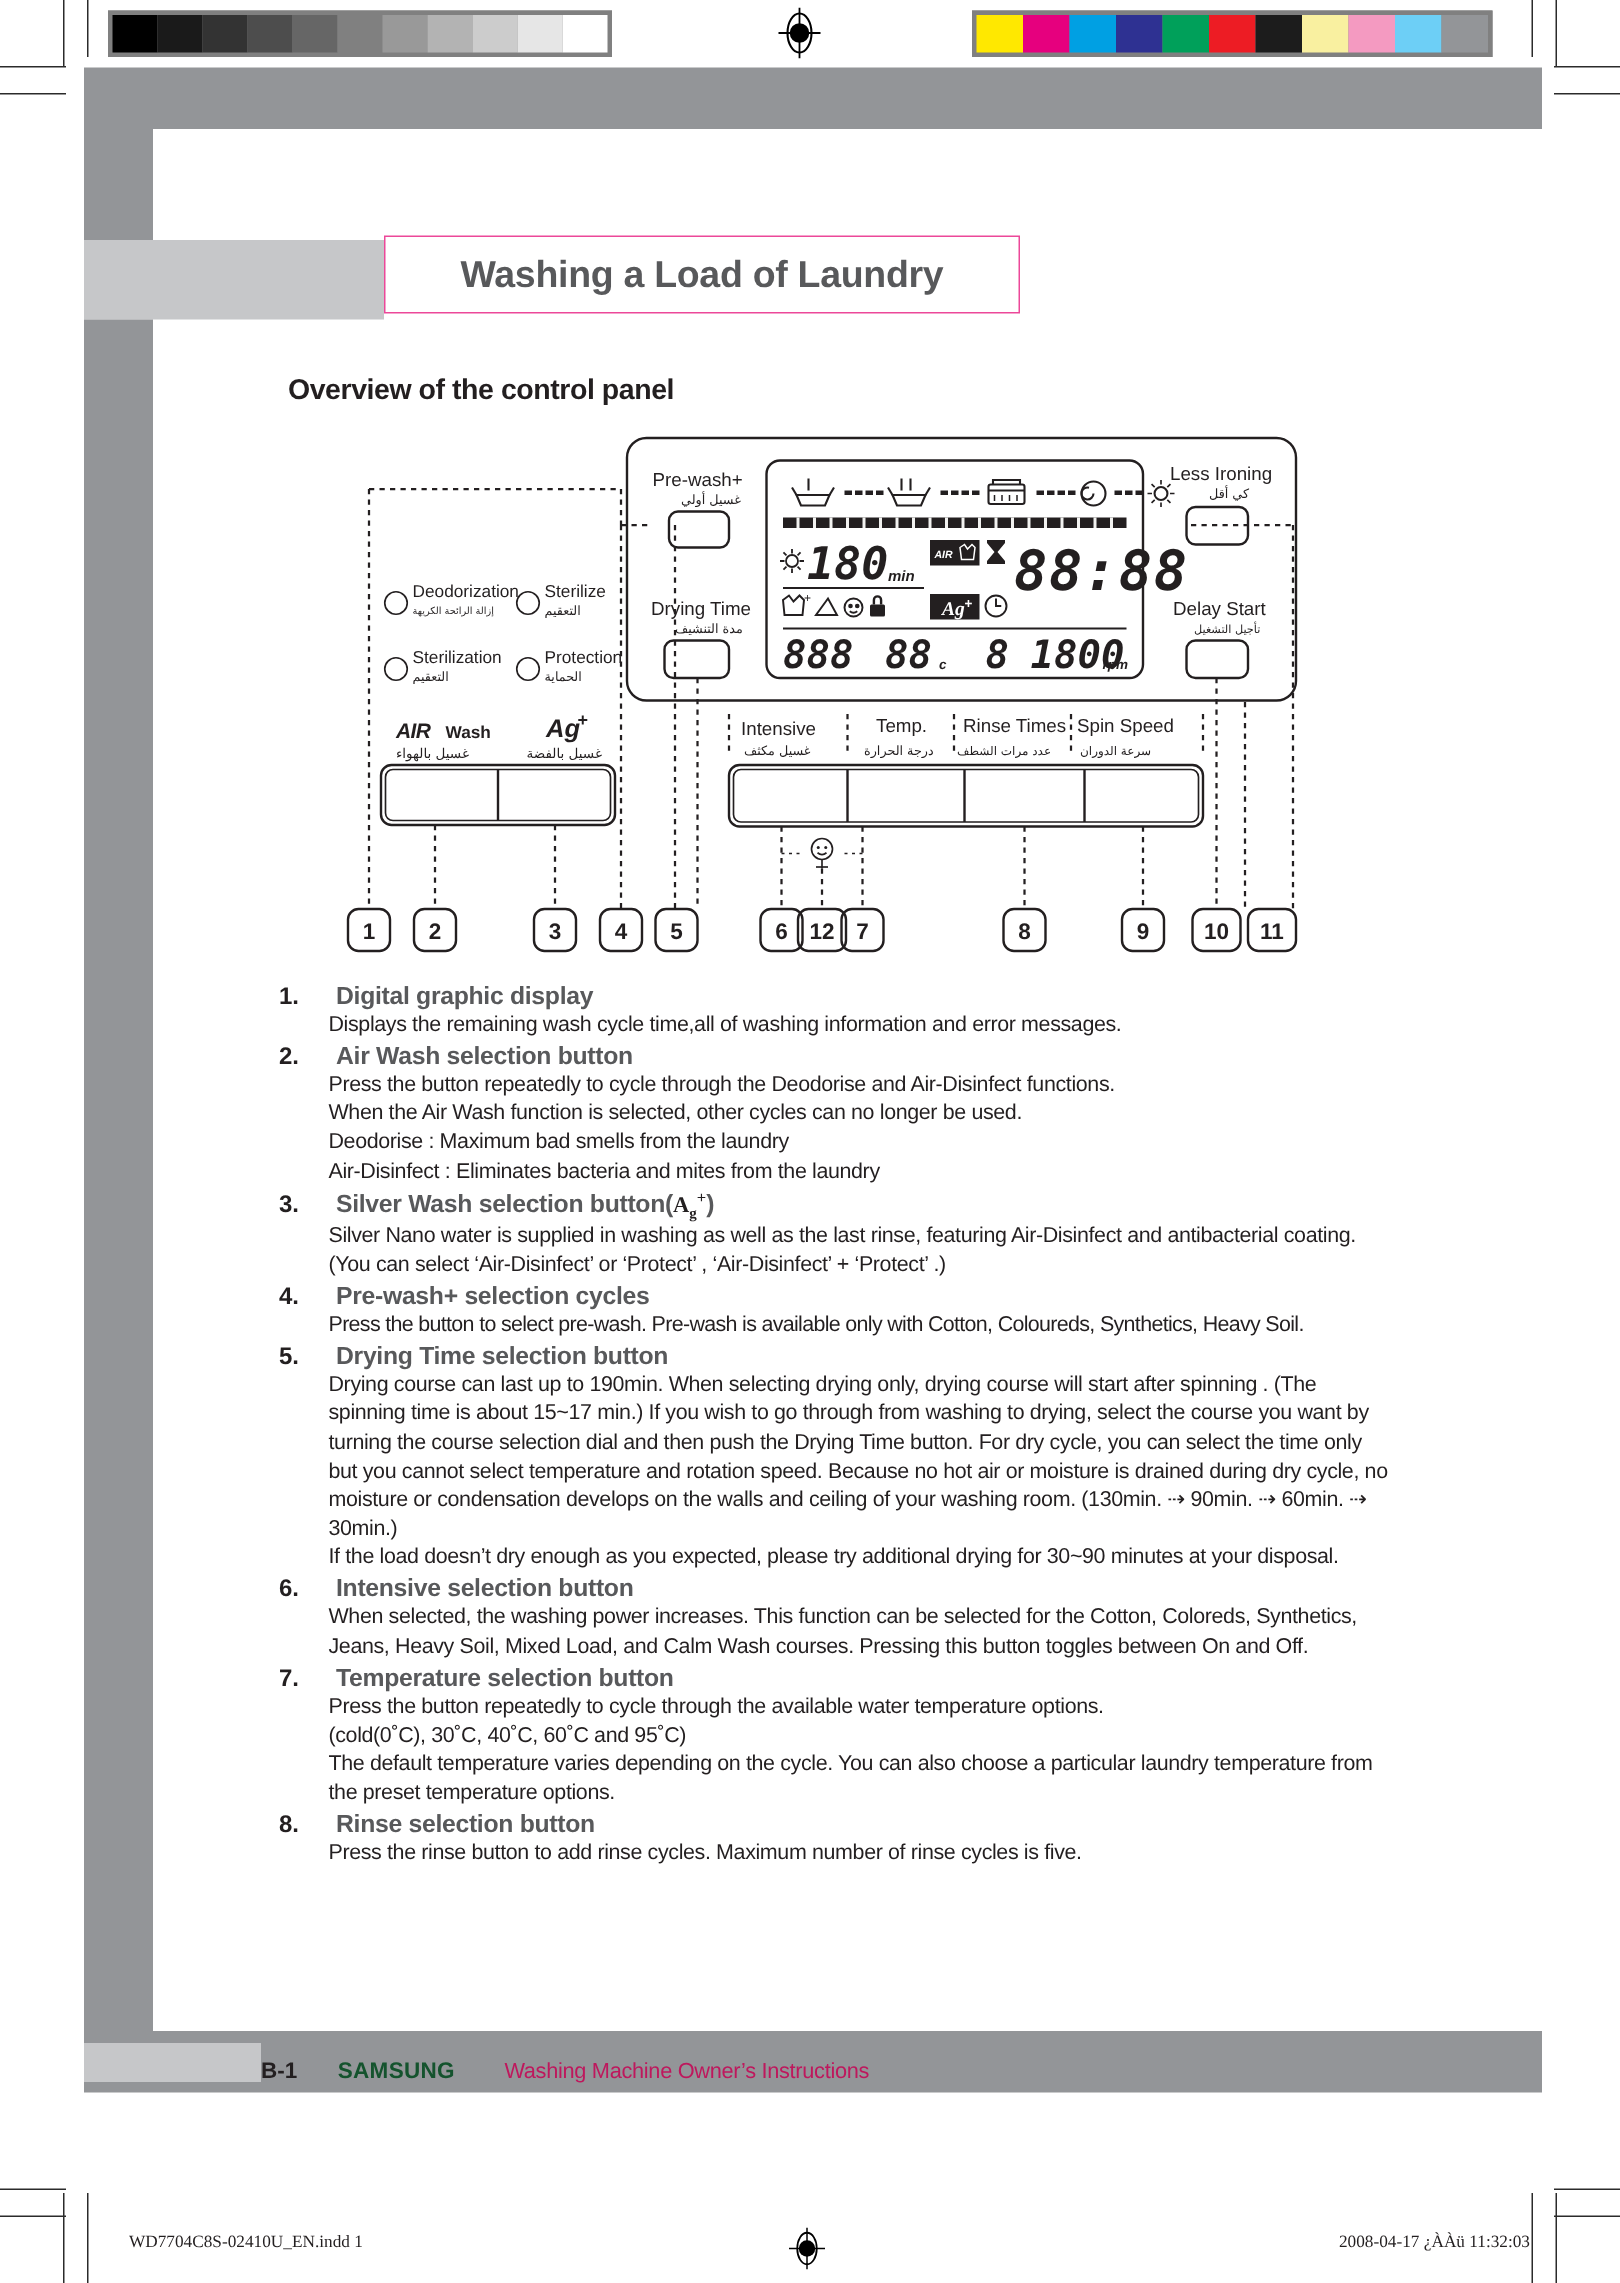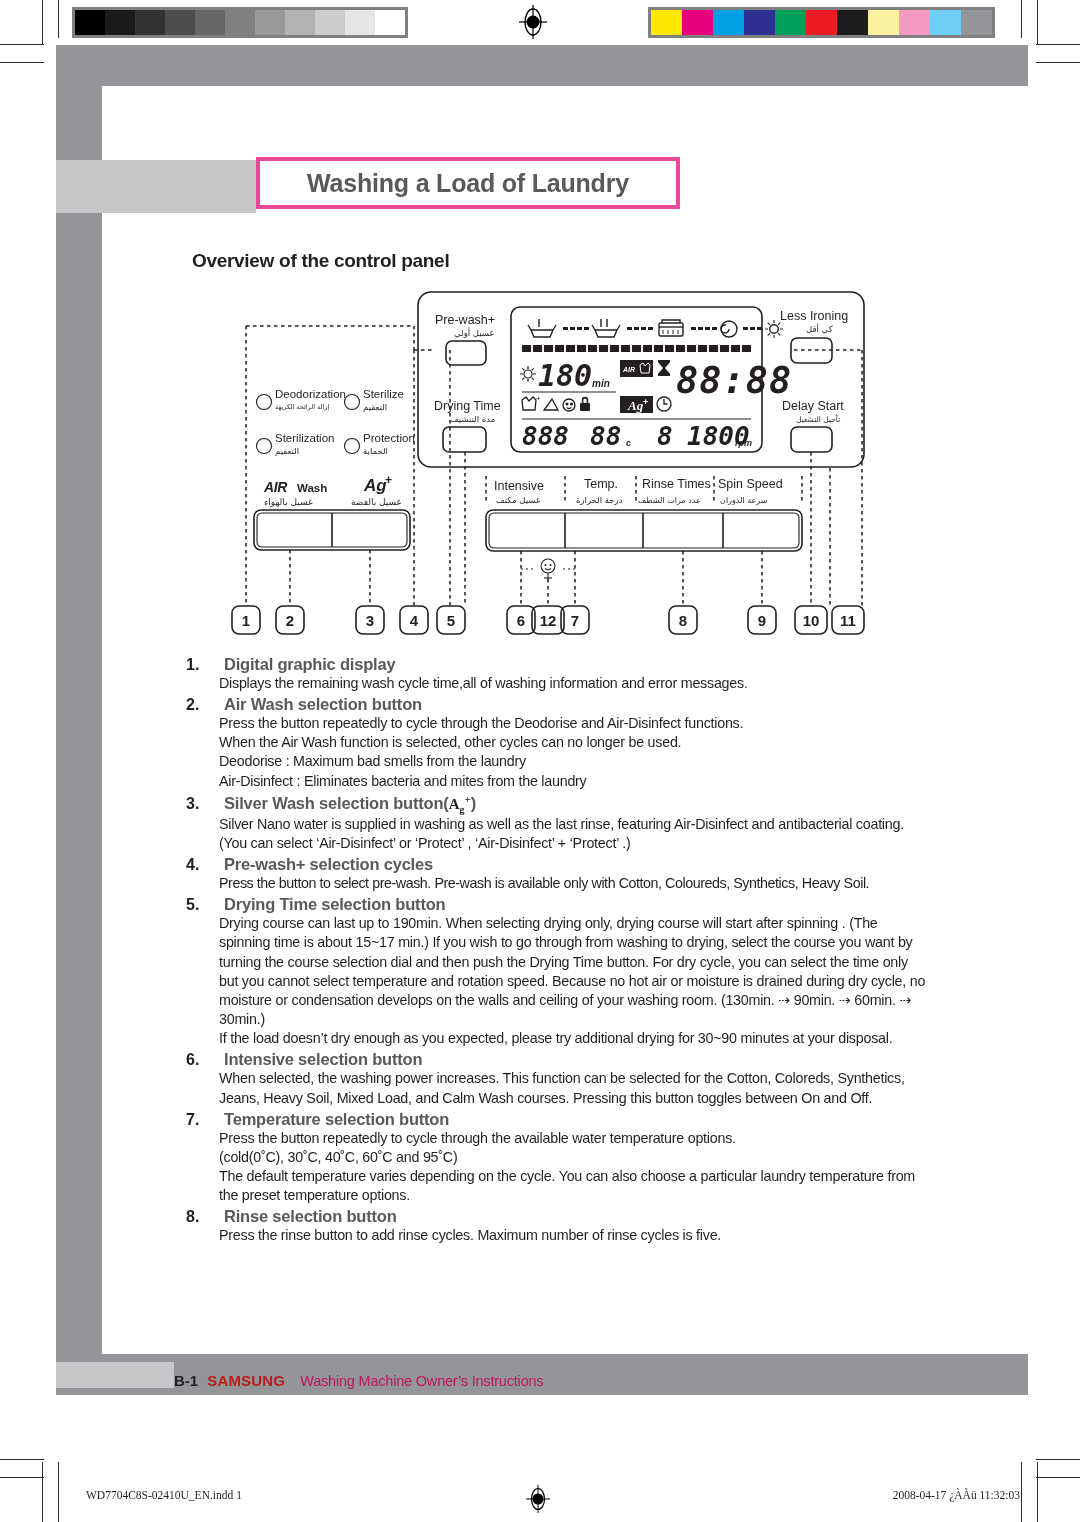--- a/index.html
+++ b/index.html
@@ -24,21 +24,21 @@
   .band{position:absolute;background:#939598;}
   #band-top{left:56px;top:45px;width:972px;height:41px;}
   #band-left-upper{left:56px;top:86px;width:46px;height:74px;}
   #band-left-lower{left:56px;top:213px;width:46px;height:1141px;}
   #band-bottom{left:56px;top:1354px;width:972px;height:41px;}
   #band-title-light{left:56px;top:160px;width:200px;height:53px;background:#c6c7c9;}
   #band-footer-light{left:56px;top:1362px;width:118px;height:26px;background:#c6c7c9;}
 
   
   #page-title-box{position:absolute;left:256px;top:157px;width:424px;height:52px;
-        background:#ffffff;border:4px solid #ec4899;box-sizing:border-box;
+        background:#ffffff;border:1px solid #ec4899;box-sizing:border-box;
         display:flex;align-items:center;justify-content:center;}
   #page-title-box span{font-size:25px;font-weight:bold;color:#58595b;letter-spacing:-.2px;}
 
   
   #section-heading{position:absolute;left:192px;top:250px;font-size:19px;font-weight:bold;color:#231f20;letter-spacing:-.3px;}
 
   
   #control-panel-diagram{position:absolute;left:228px;top:288px;width:640px;height:350px;}
   #control-panel-diagram svg{display:block;}
 
@@ -48,23 +48,23 @@
   .item-head{display:flex;align-items:baseline;}
   .item-num{width:38px;flex:0 0 38px;font-size:16px;font-weight:bold;color:#231f20;}
   .item-title{font-size:16.5px;font-weight:bold;color:#58595b;letter-spacing:-.2px;}
   .item-body{margin-left:33px;font-size:14.3px;line-height:1.34;color:#231f20;letter-spacing:-.25px;}
   .item-body p{margin:0;}
   .ag-mark{font-family:"Liberation Serif", serif;font-weight:bold;font-size:15px;}
   .ag-mark sub{font-size:10px;}
   .ag-mark sup{font-size:11px;}
 
   
-  #page-footer{position:absolute;left:174px;top:1372px;display:flex;align-items:baseline;gap:9px;}
+  #page-footer{position:absolute;left:174px;top:1372px;display:flex;align-items:baseline;gap:27px;}
   #footer-page{font-size:15px;font-weight:bold;color:#231f20;}
-  #footer-brand{font-size:15px;font-weight:bold;color:#b91c1c;letter-spacing:.2px;}
+  #footer-brand{font-size:15px;font-weight:bold;color:#14532d;letter-spacing:.2px;}
   #footer-doc{font-size:14.5px;color:#be185d;letter-spacing:-.2px;margin-left:6px;}
 
   
   #print-slug{position:absolute;left:0;top:1485px;width:1080px;height:30px;
         font-family:"Liberation Serif", serif;font-size:11.5px;color:#231f20;}
   #slug-file{position:absolute;left:86px;top:4px;}
   #slug-date{position:absolute;right:60px;top:4px;}
   #slug-mark{position:absolute;left:524px;top:0px;width:28px;height:28px;}
 </style>
 </head>

